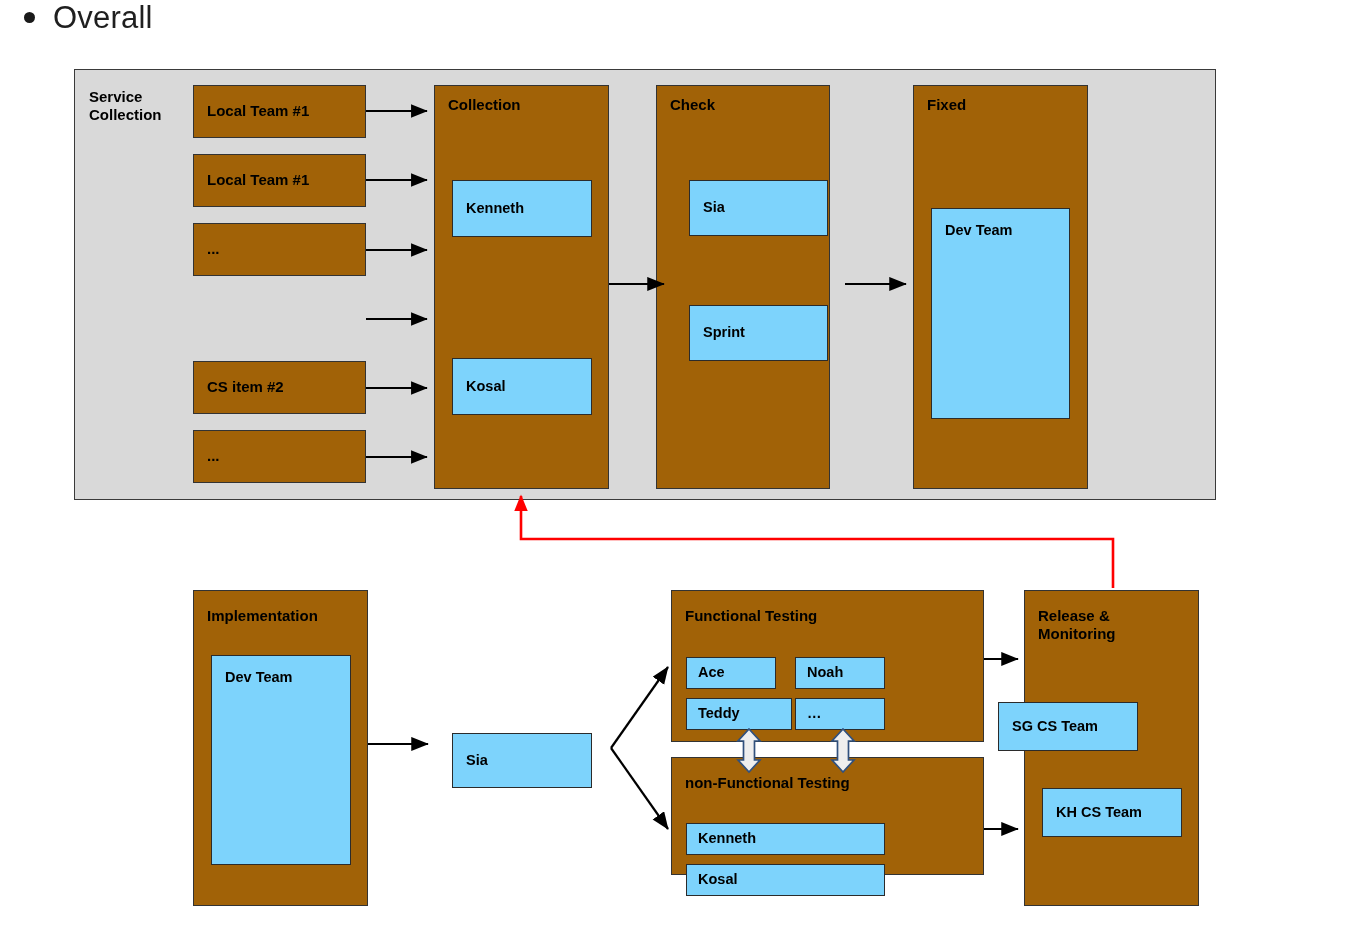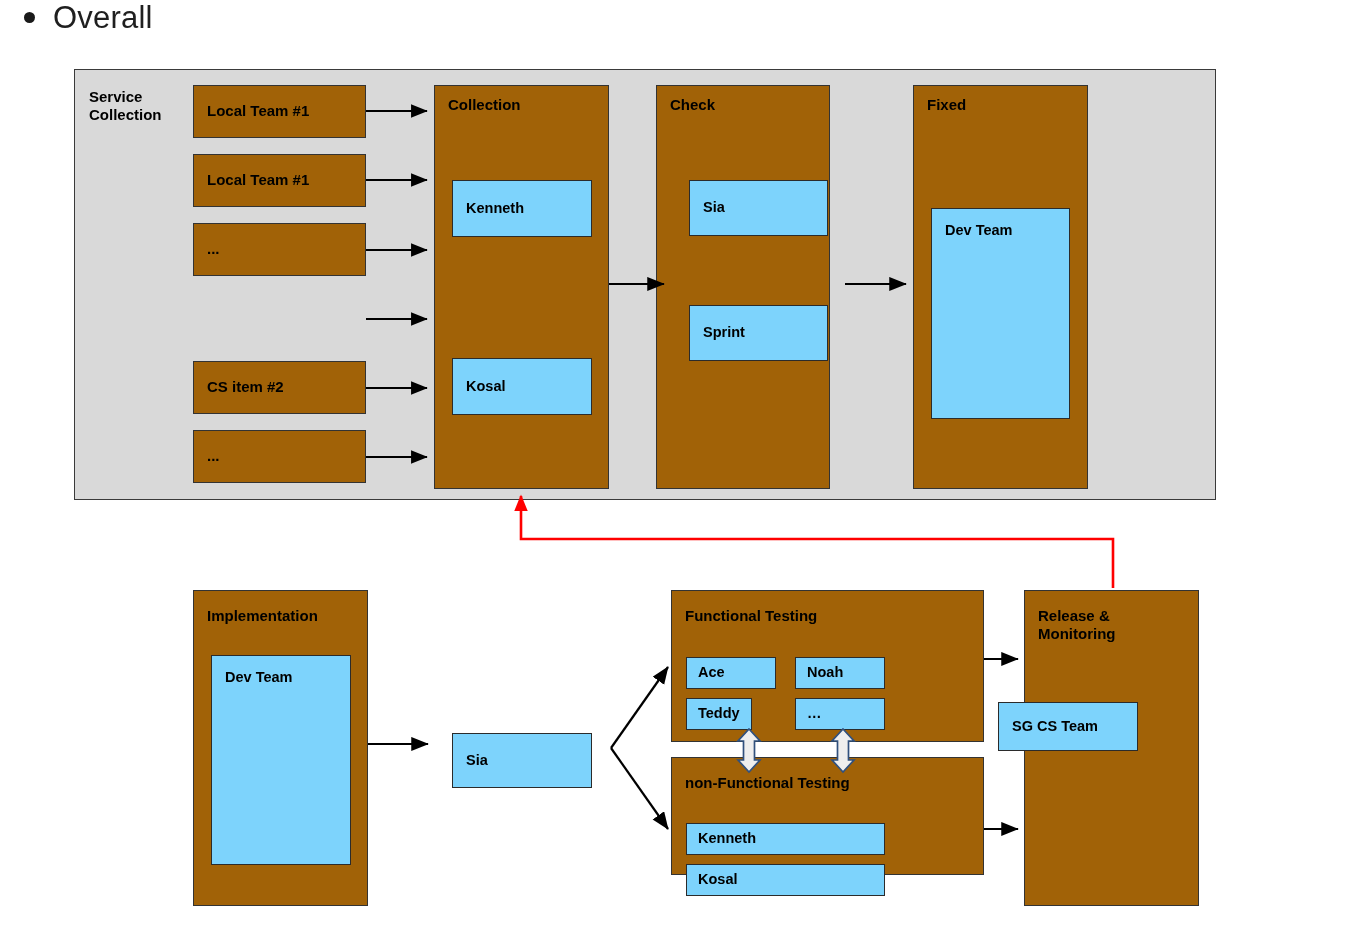--- a/index.html
+++ b/index.html
@@ -175,21 +175,21 @@
 
   <div class="wbox" style="left:671px; top:590px; width:313px; height:152px;">
     <div class="wbox-title" style="top:16px;">Functional Testing</div>
   </div>
   <div class="nbox" style="left:686px; top:657px; width:90px; height:32px;">
     <span style="padding-left:11px;">Ace</span>
   </div>
   <div class="nbox" style="left:795px; top:657px; width:90px; height:32px;">
     <span style="padding-left:11px;">Noah</span>
   </div>
-  <div class="nbox" style="left:686px; top:698px; width:66px; height:32px;">
+  <div class="nbox" style="left:686px; top:698px; width:106px; height:32px;">
     <span style="padding-left:11px;">Teddy</span>
   </div>
   <div class="nbox" style="left:795px; top:698px; width:90px; height:32px;">
     <span style="padding-left:11px;">…</span>
   </div>
 
   <div class="wbox" style="left:671px; top:757px; width:313px; height:118px;">
     <div class="wbox-title" style="top:16px;">non-Functional Testing</div>
   </div>
   <div class="nbox" style="left:686px; top:823px; width:199px; height:32px;">
@@ -198,20 +198,23 @@
   <div class="nbox" style="left:686px; top:864px; width:199px; height:32px;">
     <span style="padding-left:11px;">Kosal</span>
   </div>
 
   <div class="wbox" style="left:1024px; top:590px; width:175px; height:316px;">
     <div class="wbox-title" style="top:16px;">Release &amp;
 Monitoring</div>
   </div>
   <div class="nbox" style="left:998px; top:702px; width:140px; height:49px;">
     <span>SG CS Team</span>
+  </div>
+  <div class="nbox" style="left:1042px; top:788px; width:140px; height:49px;">
+    <span>KH CS Team</span>
   </div>
 
   <svg id="arrows" viewBox="0 0 1364 948">
     <defs>
       <marker id="ah" markerWidth="9" markerHeight="9" refX="7.6" refY="3.2" orient="auto" markerUnits="strokeWidth">
         <path d="M0,0 L8,3.2 L0,6.4 z" fill="#000000"></path>
       </marker>
       <marker id="ahr" markerWidth="7" markerHeight="7" refX="5.8" refY="2.6" orient="auto" markerUnits="strokeWidth">
         <path d="M0,0 L6.4,2.6 L0,5.2 z" fill="#ff0000"></path>
       </marker>

